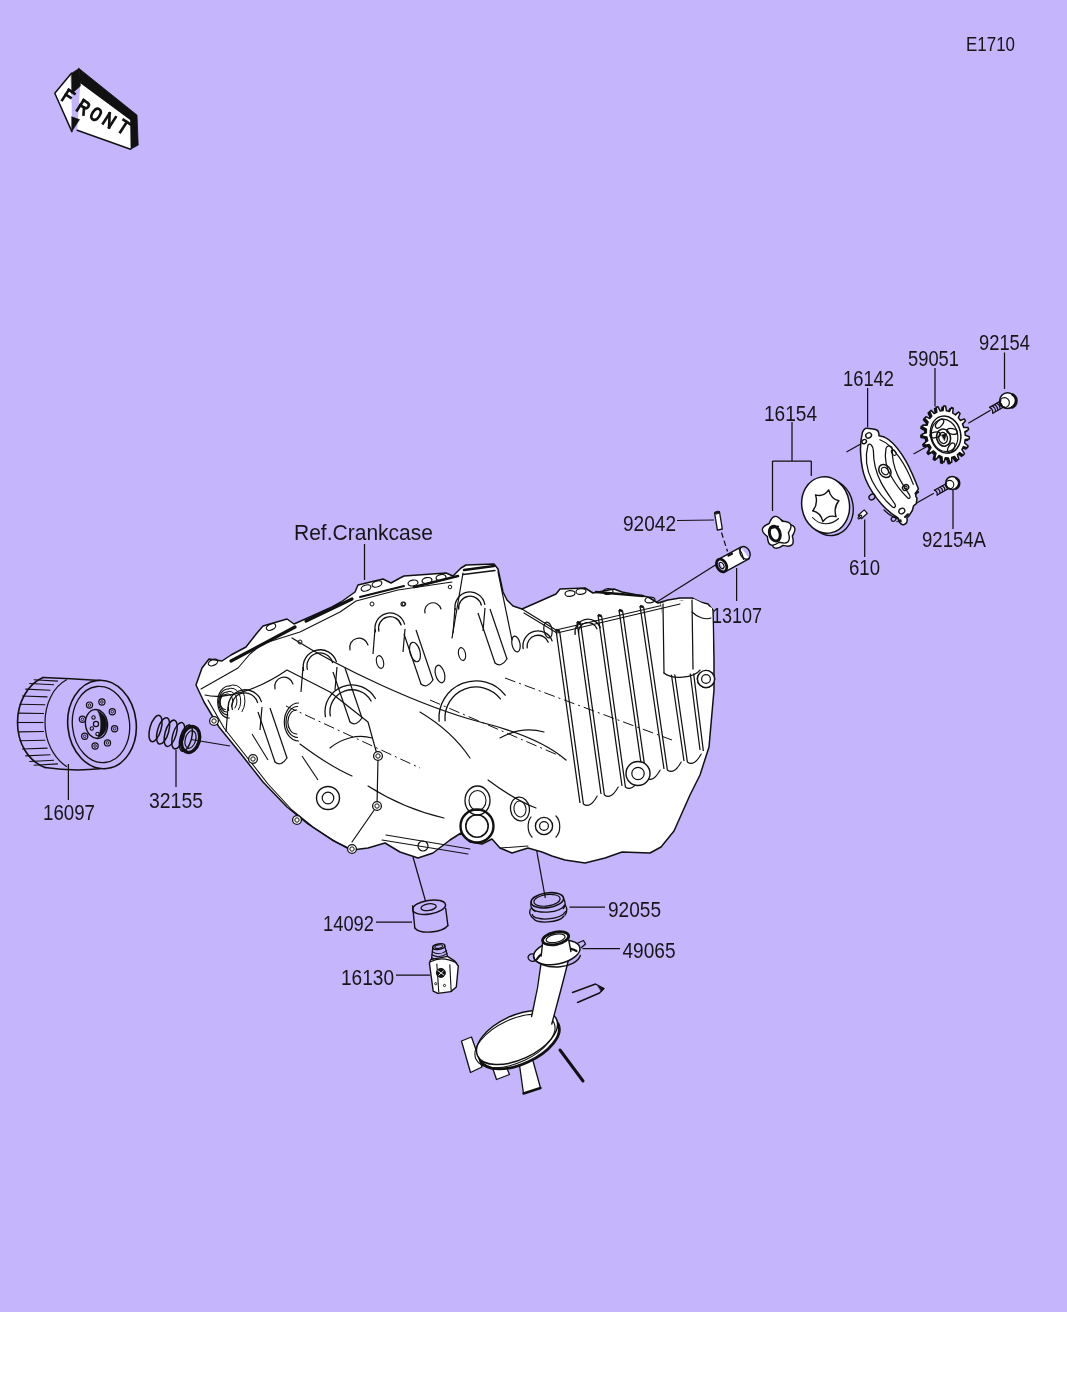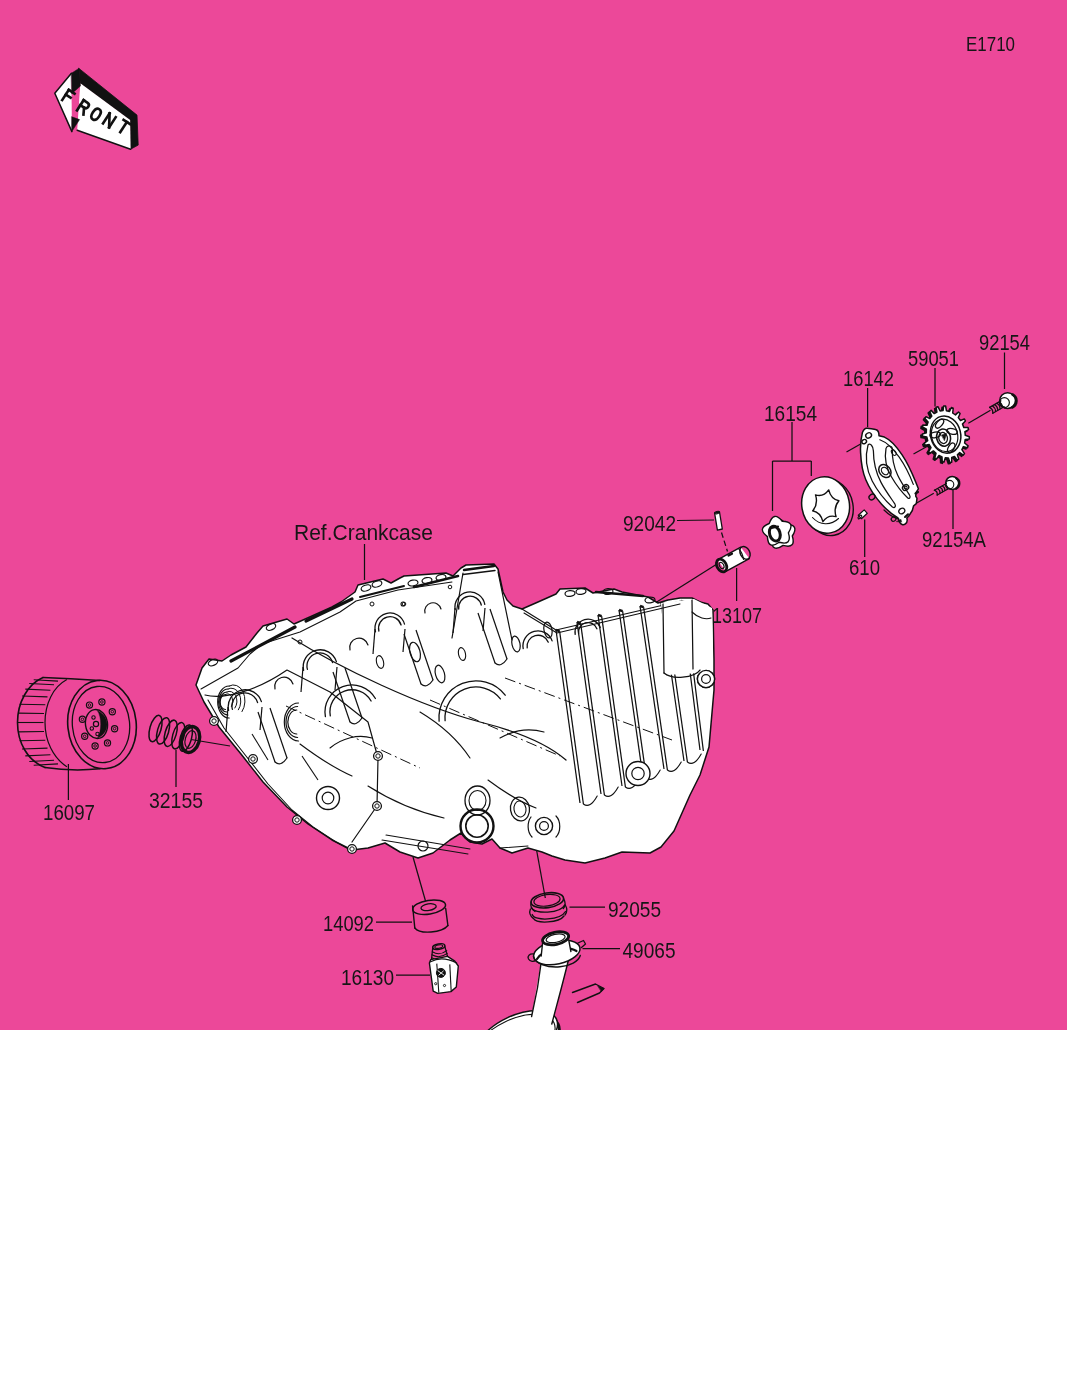--- a/index.html
+++ b/index.html
@@ -1,17 +1,17 @@
 <!DOCTYPE html>
 <html><head>
 <meta charset="utf-8">
 <style>
 html,body { margin:0; padding:0; background:#ffffff; -webkit-font-smoothing: antialiased; }
 * { font-family: "Liberation Sans", sans-serif; }
-#page { width:1067px; height:1030px; position:relative; background:#ec4899; overflow:hidden; }
+#page { width:1067px; height:1312px; position:relative; background:#c4b5fd; overflow:hidden; }
 text { font-family: "Liberation Sans", sans-serif; }
 </style>
 </head>
 <body>
 <div id="page">
 <svg width="1067" height="1378" viewBox="0 0 1067 1378">
 <text x="966.0" y="50.5" font-size="20" text-anchor="start" font-weight="normal" textLength="49" lengthAdjust="spacingAndGlyphs" fill="#161616">E1710</text>
 <path d="M 78.9 68.4 L 137.0 115.1 L 138.2 145.1 L 130.6 149.2 L 130.1 120.1 L 80.3 83.2 Z" fill="#111" stroke="#111" stroke-width="0.8" stroke-linejoin="round" stroke-linecap="round"></path>
 <path d="M 80.3 83.2 L 130.1 120.1 L 130.6 149.2 L 77.2 130.2 Z" fill="white" stroke="#111" stroke-width="0" stroke-linejoin="round" stroke-linecap="round"></path>
 <path d="M 77.2 130.2 L 130.6 149.2" fill="none" stroke="#111" stroke-width="1.5" stroke-linejoin="round" stroke-linecap="round"></path>

